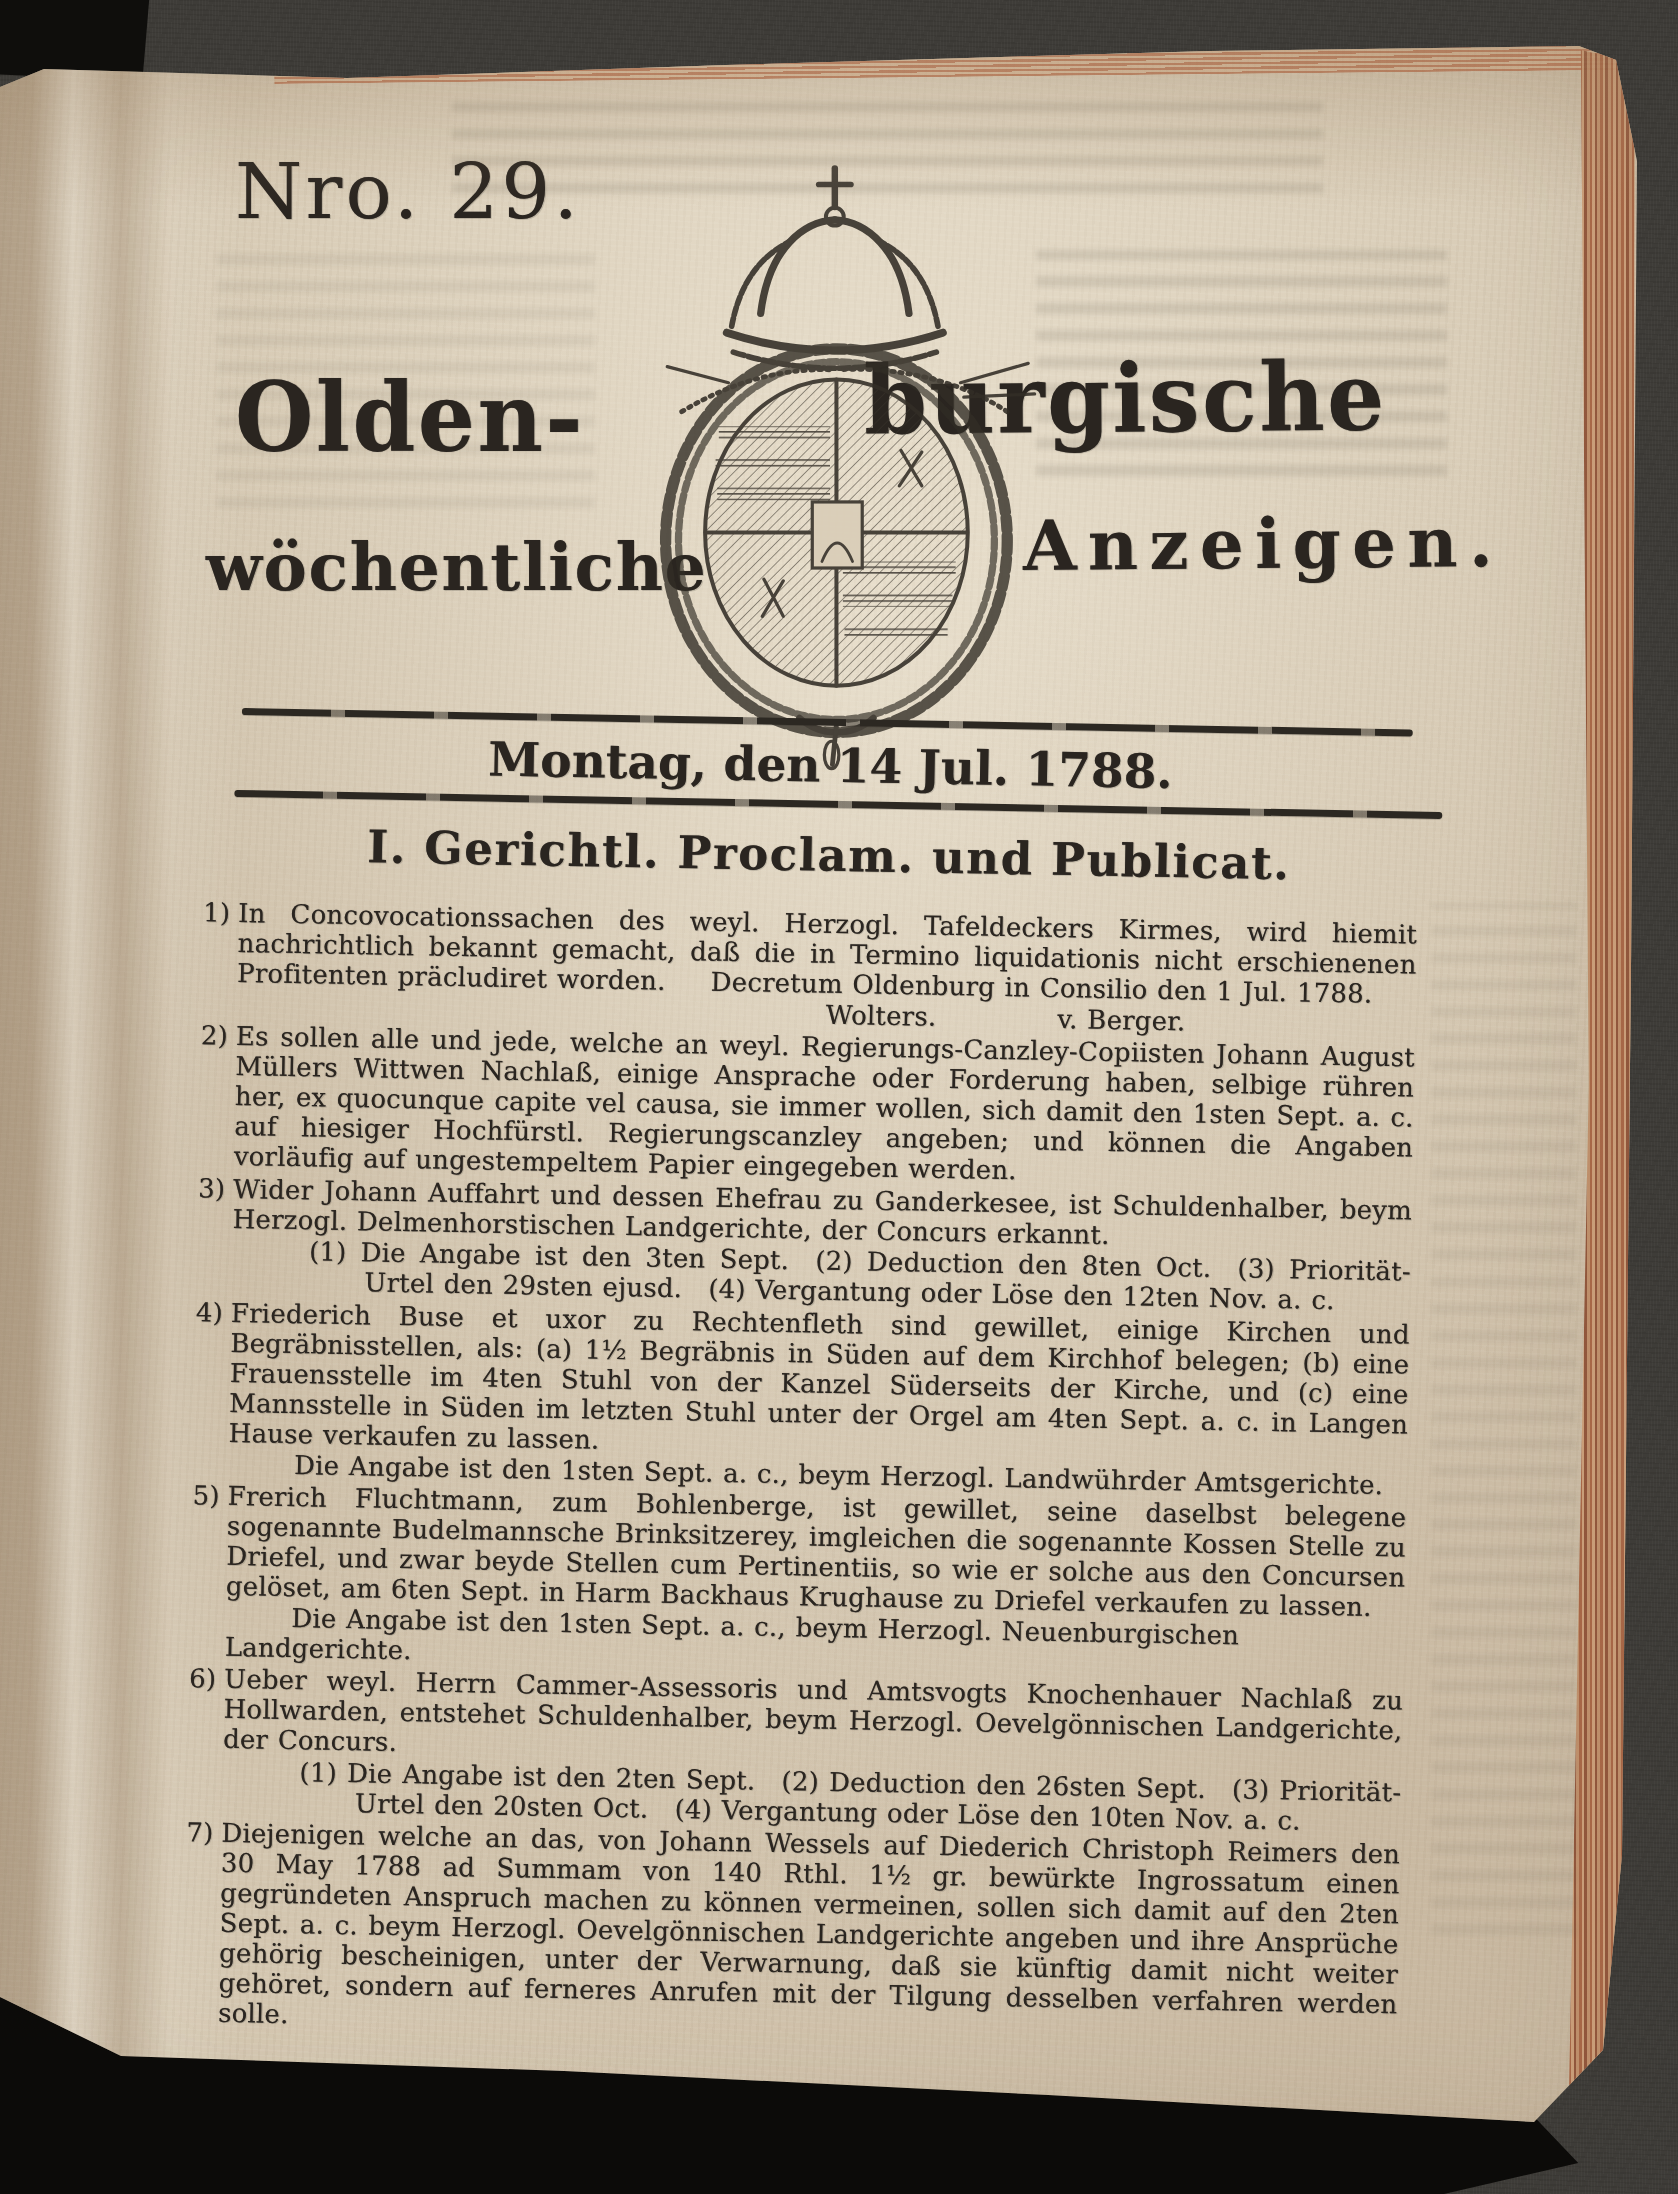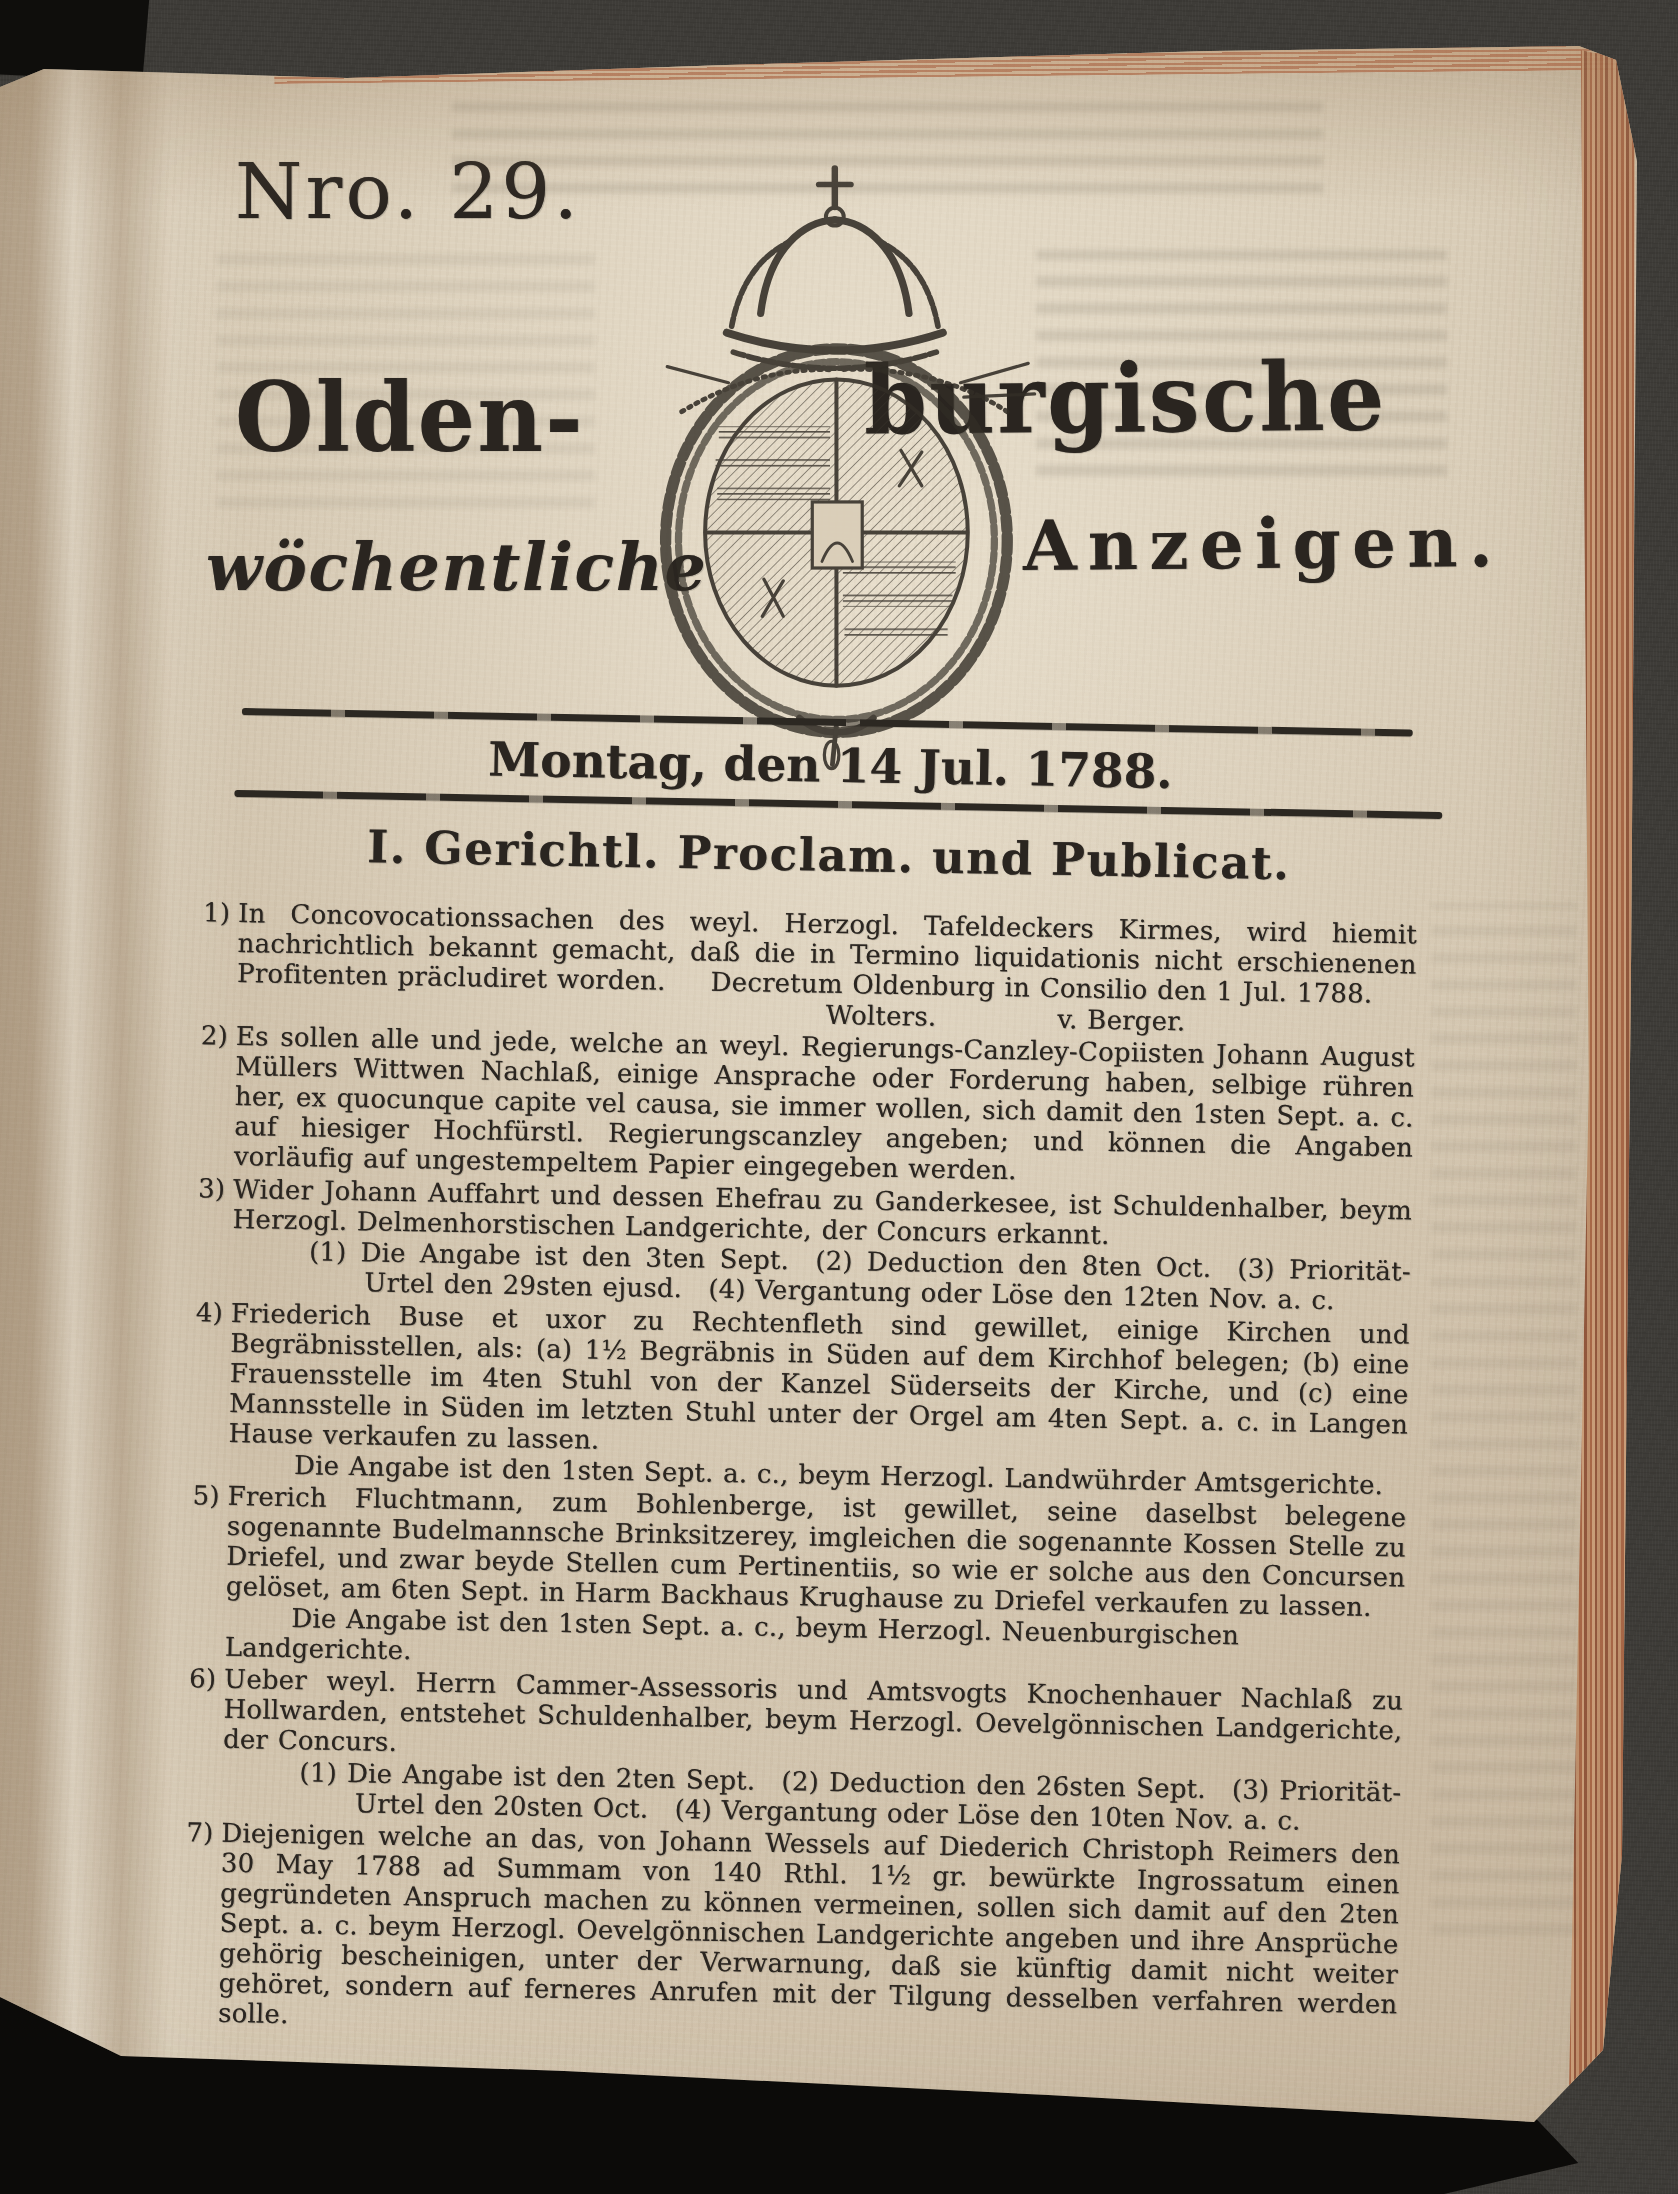--- a/index.html
+++ b/index.html
@@ -52,21 +52,21 @@
     background:repeating-linear-gradient(0deg, rgba(104,96,82,.30) 0 10.5px, transparent 10.5px 27px);}
   .ghost.light{opacity:.28;}
 
   
   .ink{color:#2a2520;text-shadow:0 0 0.8px rgba(42,37,32,.55), 1.1px 0.8px 0 rgba(42,37,32,.15);}
   .frak{font-weight:bold;}
 
   #issue-no{left:235px;top:147px;font-size:77px;letter-spacing:3.2px;}
   #title-left{left:235px;top:364px;font-size:90px;letter-spacing:2.4px;transform:scaleY(1.05);}
   #title-right{left:864px;top:345px;font-size:90px;letter-spacing:2.4px;transform:scaleY(1.05) rotate(-.4deg);}
-  #subtitle-left{left:206px;top:529px;font-size:65px;letter-spacing:1.6px;font-style:italic;}
+  #subtitle-left{left:206px;top:529px;font-size:65px;letter-spacing:1.6px;}
   #subtitle-right{left:1023px;top:503px;font-size:69px;letter-spacing:11.3px;transform:rotate(-.5deg);}
 
   #emblem{left:635px;top:160px;width:419px;height:617px;}
 
   
   #column{left:242px;top:708px;width:1179px;transform:rotate(1.05deg);transform-origin:0 0;}
   .rule{height:7.3px;border-radius:3.2px;
     background:repeating-linear-gradient(90deg,#2c2822 0 89px, rgba(44,40,34,.5) 89px 103px);
     box-shadow:0 0.8px 0 rgba(44,40,34,.25);}
   #rule-top{width:1171px;}

